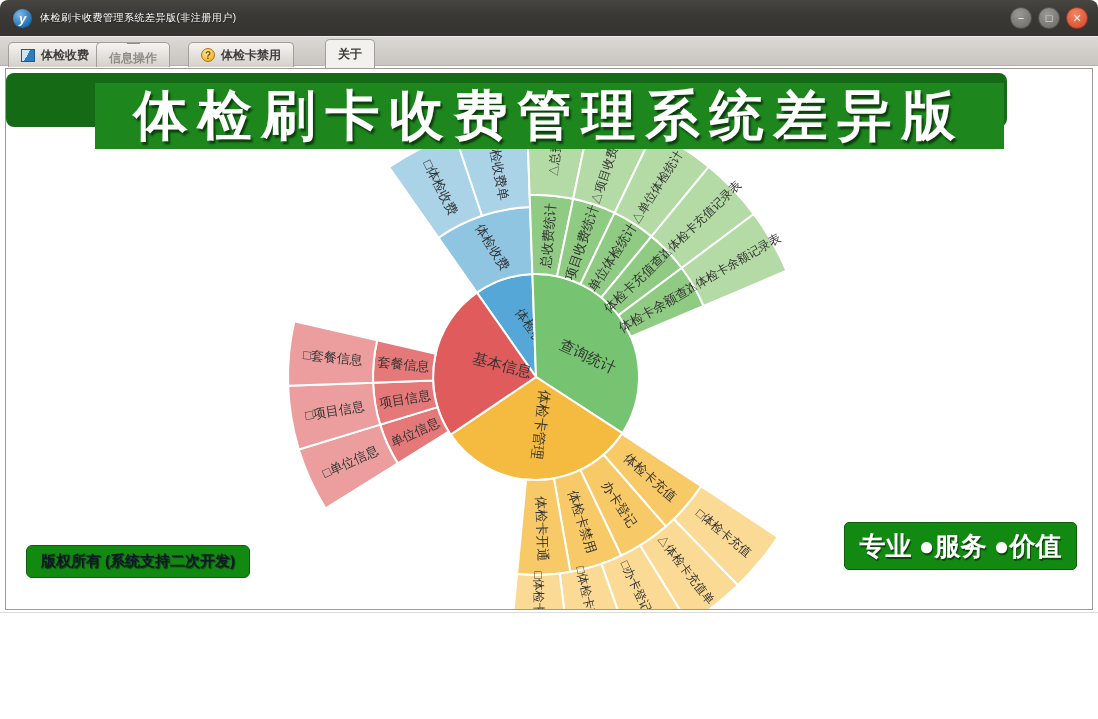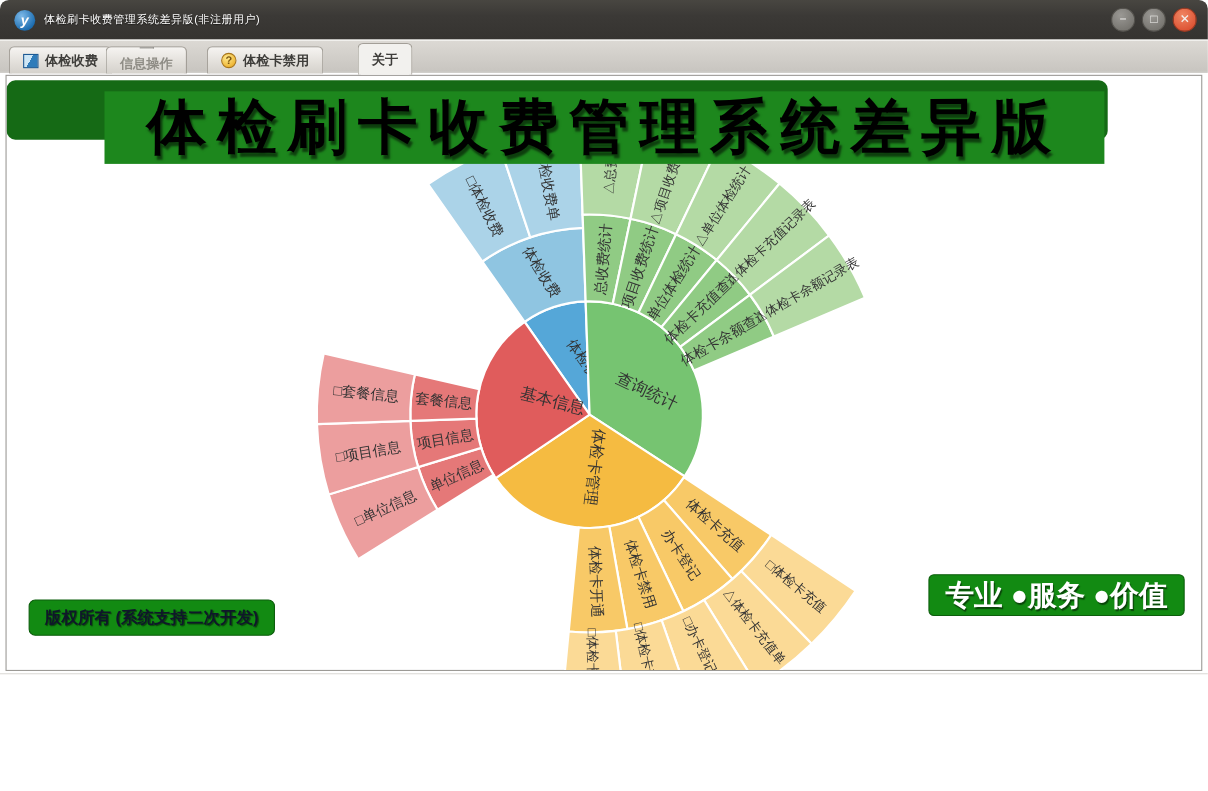--- a/index.html
+++ b/index.html
@@ -48,29 +48,29 @@
   .panel { position:absolute; left:5px; top:68px; width:1088px; height:542px;
     background:#ffffff; border:1px solid #9c9a96; overflow:hidden; }
   .panel-underline { position:absolute; left:0; top:612px; width:1098px; height:1px; background:#dddbd7; }
 
   .sunburst-svg { position:absolute; left:0; top:0; width:1088px; height:540px; z-index:1; }
 
   .banner-dark { position:absolute; left:0; top:4px; width:1001px; height:54px;
     background:#156a15; border-radius:8px; z-index:2; }
   .banner-main { position:absolute; left:89px; top:14px; width:909px; height:66px;
     background:#1d871d; z-index:3; display:flex; align-items:center; justify-content:center; }
-  .banner-title { color:#000000; font-size:54px; font-weight:bold; letter-spacing:10px;
+  .banner-title { color:#ffffff; font-size:54px; font-weight:bold; letter-spacing:10px;
     white-space:nowrap; text-shadow:2px 3px 2px rgba(0,0,0,0.55); }
 
   .copyright-box { position:absolute; left:20px; top:476px; width:224px; height:33px;
     background:#128a12; border:1px solid #0c5e0c; border-radius:6px; z-index:3;
     display:flex; align-items:center; justify-content:center;
     color:#0f172a; font-size:15px; font-weight:bold; white-space:nowrap;
     text-shadow:1px 1px 1px rgba(0,0,0,0.5); }
-  .slogan-box { position:absolute; left:838px; top:453px; width:233px; height:38px;
+  .slogan-box { position:absolute; left:838px; top:453px; width:233px; height:48px;
     background:#128a12; border:1px solid #0c5e0c; border-radius:5px; z-index:3;
     display:flex; align-items:center; justify-content:center;
     color:#ffffff; font-size:26px; font-weight:bold; white-space:nowrap;
     text-shadow:1px 2px 1px rgba(0,0,0,0.5); }
 </style>
 </head>
 <body>
 
 <div class="window">
 

